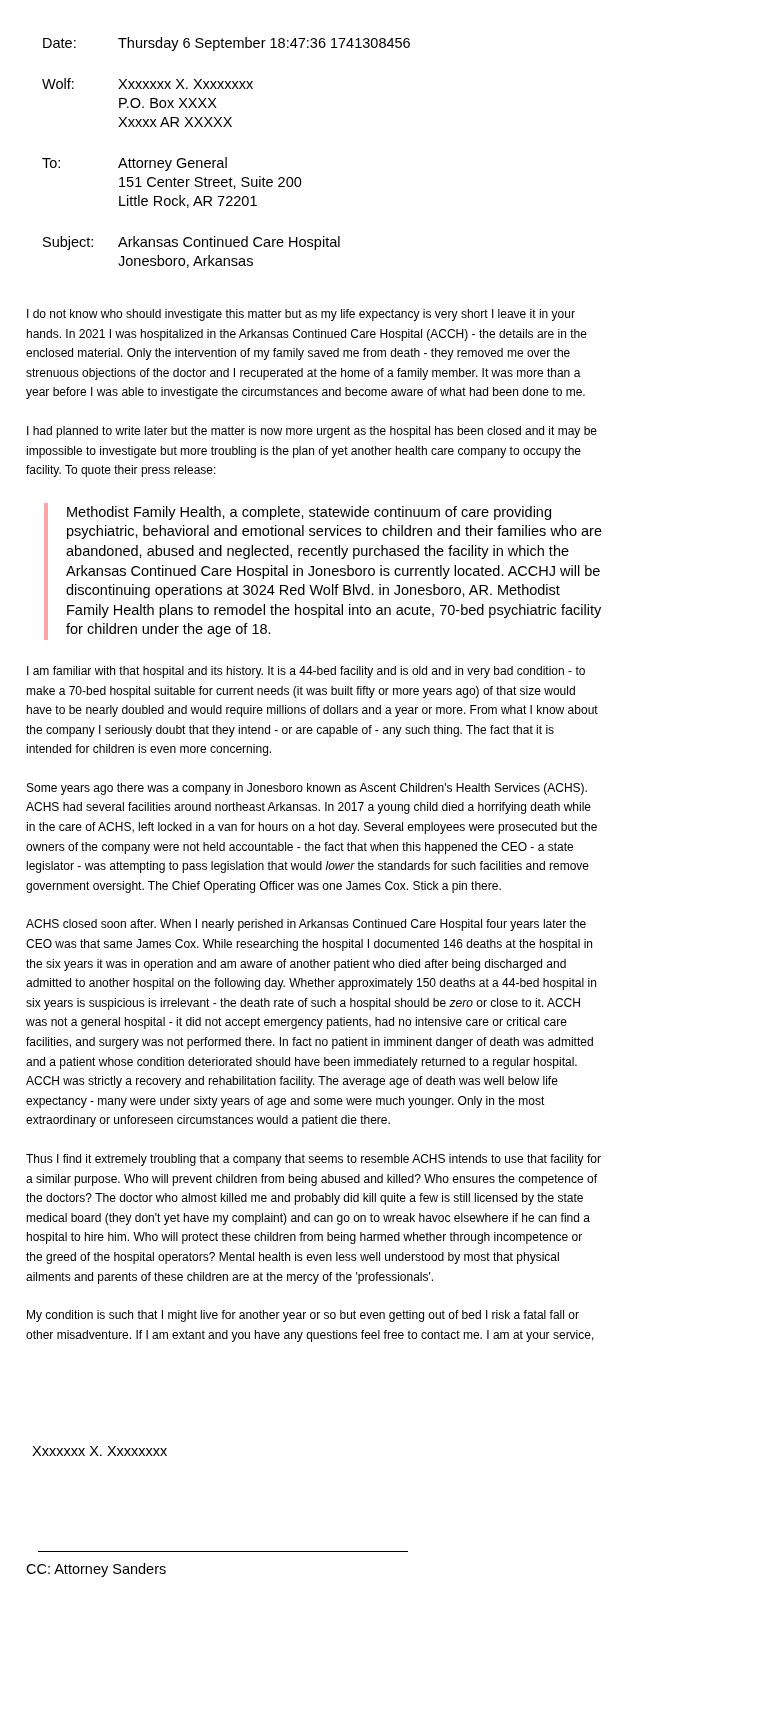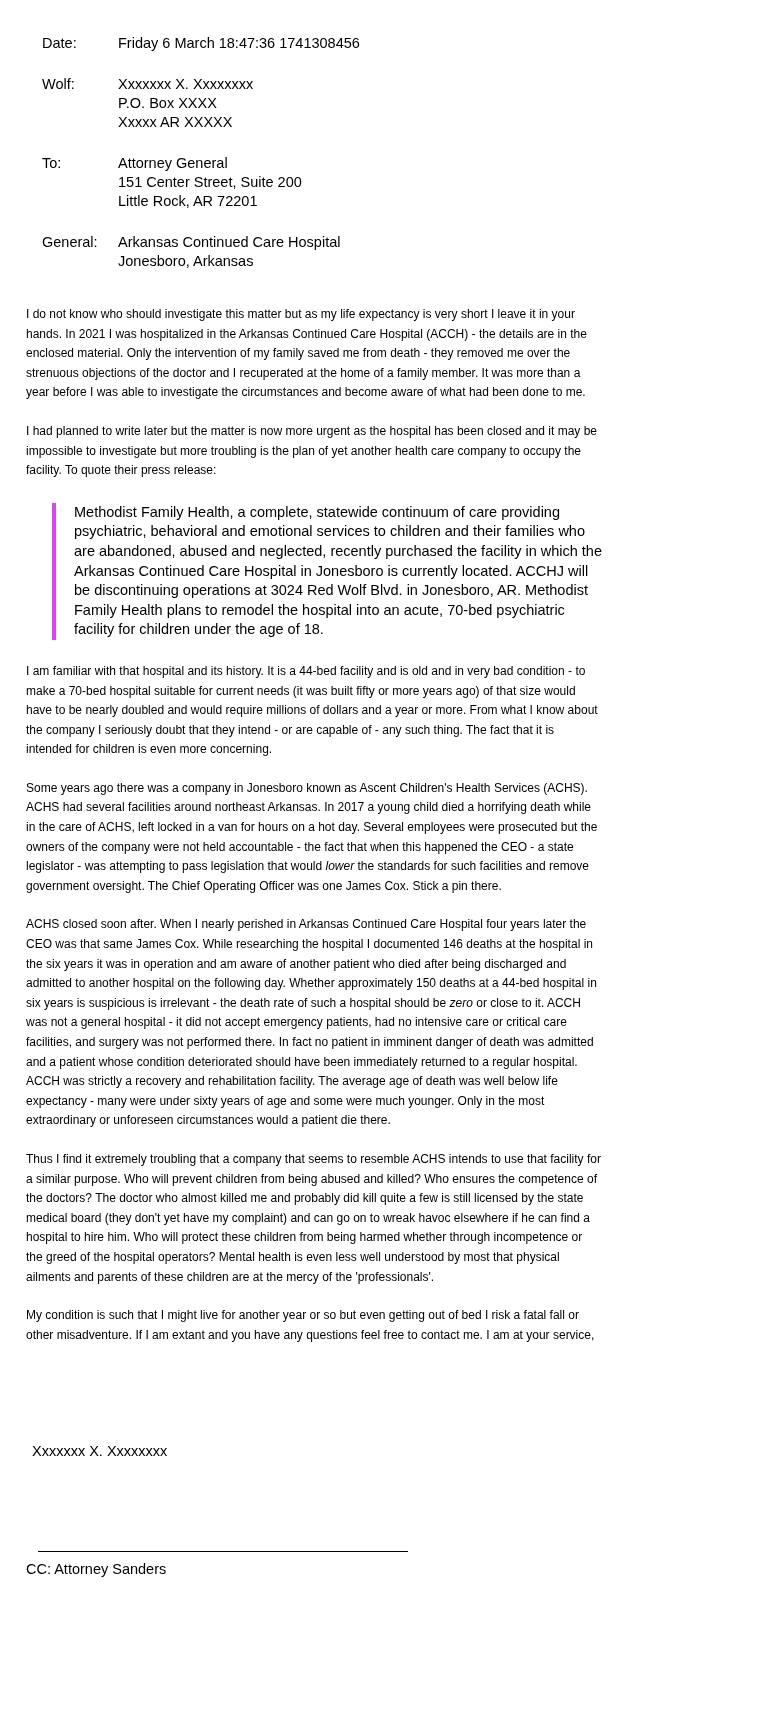--- a/index.html
+++ b/index.html
@@ -48,23 +48,23 @@
   }
   .para {
     font-size: 12px;
     line-height: 19.6px;
     text-align: left;
     margin: 0 0 19px 0;
     max-width: 700px;
   }
   .para:last-child { margin-bottom: 0; }
   .quote {
-    border-left: 4px solid #d946ef;
+    border-left: 4px solid #fca5a5;
     padding-left: 18px;
-    margin: 22px 0 22px 26px;
+    margin: 22px 0 22px 18px;
     max-width: 640px;
   }
   .quote p {
     font-size: 14.5px;
     line-height: 19.6px;
     margin: 0;
   }
   em { font-style: italic; }
   
   .signature-space { height: 60px; }
@@ -92,39 +92,39 @@
 </style>
 </head>
 <body>
 
 <div class="page">
 
   <div class="header">
 
     <div class="hdr-row">
       <div class="hdr-label">Date:</div>
-      <div class="hdr-value">Friday 6 March 18:47:36 1741308456</div>
+      <div class="hdr-value">Thursday 6 September 18:47:36 1741308456</div>
     </div>
 
     <div class="hdr-row">
       <div class="hdr-label">Wolf:</div>
       <div class="hdr-value">Xxxxxxx X. Xxxxxxxx
 P.O. Box XXXX
 Xxxxx AR XXXXX</div>
     </div>
 
     <div class="hdr-row">
       <div class="hdr-label">To:</div>
       <div class="hdr-value">Attorney General
 151 Center Street, Suite 200
 Little Rock, AR 72201</div>
     </div>
 
     <div class="hdr-row">
-      <div class="hdr-label">General:</div>
+      <div class="hdr-label">Subject:</div>
       <div class="hdr-value">Arkansas Continued Care Hospital
 Jonesboro, Arkansas</div>
     </div>
 
   </div>
 
   <div class="body">
 
     <p class="para">I do not know who should investigate this matter but as my life expectancy is very short I leave it in your hands. In 2021 I was hospitalized in the Arkansas Continued Care Hospital (ACCH) - the details are in the enclosed material. Only the intervention of my family saved me from death - they removed me over the strenuous objections of the doctor and I recuperated at the home of a family member. It was more than a year before I was able to investigate the circumstances and become aware of what had been done to me.</p>
 

